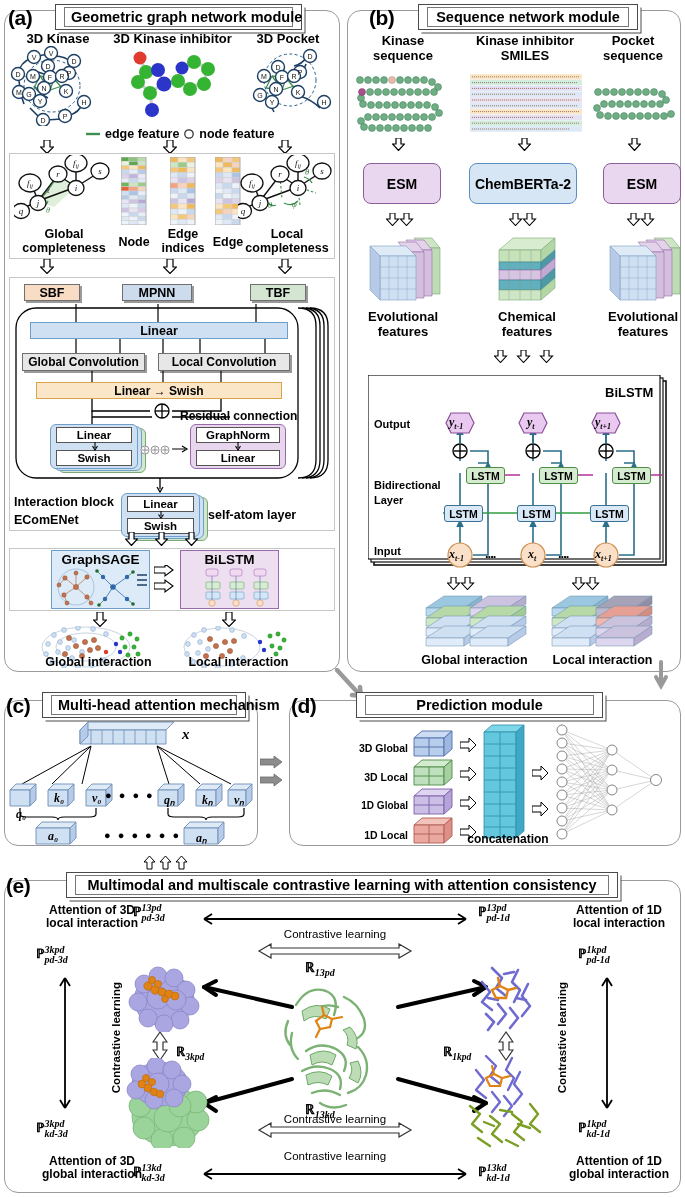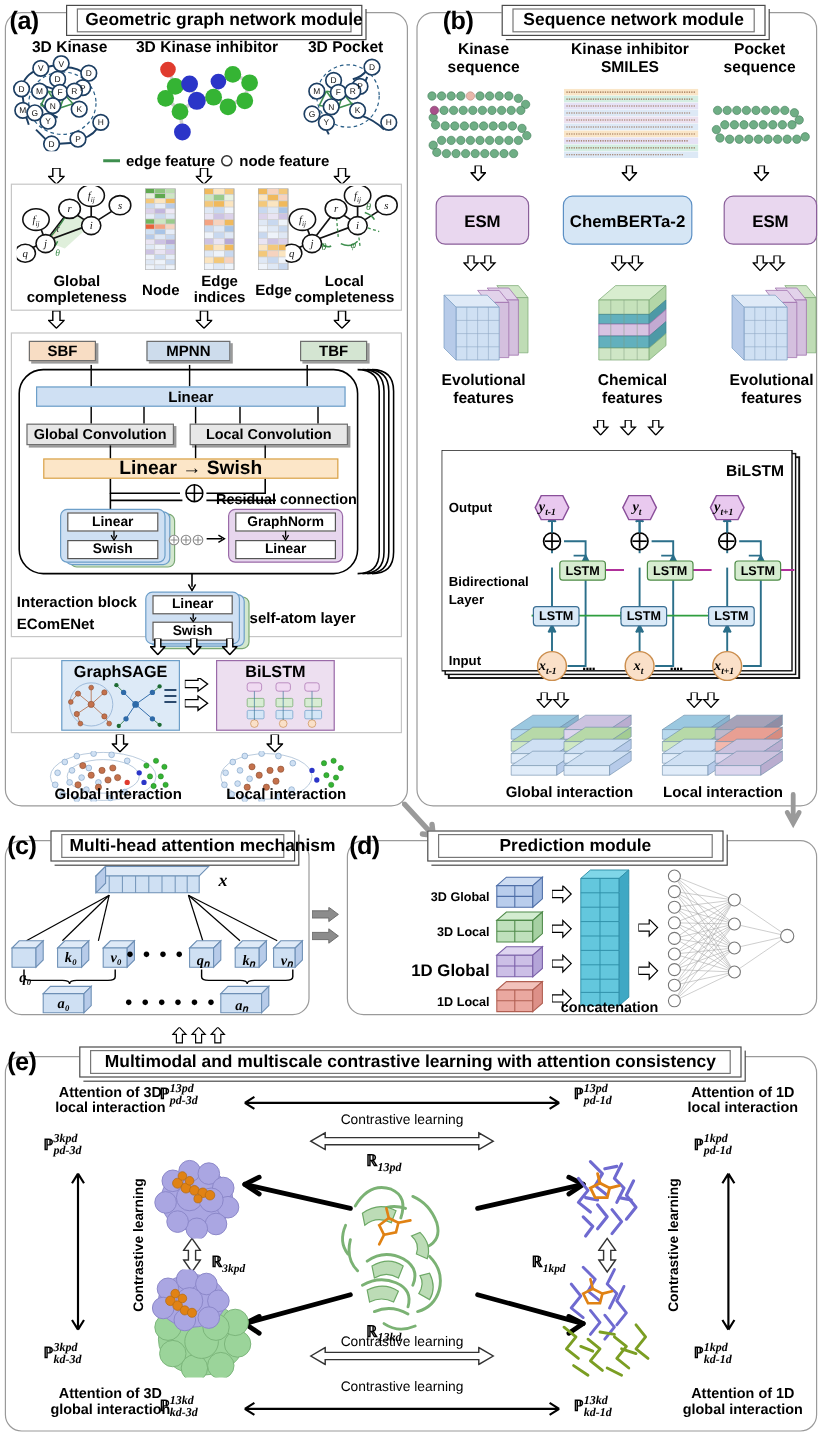--- a/index.html
+++ b/index.html
@@ -518,21 +518,21 @@
   <div class="box3d" style="left:158px; top:353px; width:132px; height:18px; background:#e7e7e7; font-size:12px;">Local Convolution</div>
 
   <svg class="canvas" style="left:20px; top:371px;" width="300" height="12">
     <g stroke="#000" stroke-width="1.2">
       <line x1="72" y1="0" x2="72" y2="12"></line>
         <line x1="143" y1="-5" x2="143" y2="12"></line>
         <line x1="201" y1="0" x2="201" y2="12"></line>
     </g>
   </svg>
 
-  <div class="flatbox" style="left:36px; top:382px; width:246px; height:17px; background:#fce6c8; border:1px solid #d9a44c; font-size:16px;">Linear → Swish</div>
+  <div class="flatbox" style="left:36px; top:382px; width:246px; height:17px; background:#fce6c8; border:1px solid #d9a44c; font-size:12px;">Linear → Swish</div>
 
   <svg class="canvas" style="left:20px; top:399px;" width="300" height="28">
     <g stroke="#000" stroke-width="1.3" fill="none">
       <path d="M72 0 L72 12 L130 12"></path>
       <path d="M201 0 L201 12 L152 12"></path>
       <path d="M72 18 L132 18"></path>
       <path d="M152 18 L210 18"></path>
       <path d="M72 12 L72 26"></path>
       <circle cx="142" cy="12" r="7" fill="#fff"></circle>
       <line x1="135" y1="12" x2="149" y2="12"></line>
@@ -1359,21 +1359,21 @@
   </svg>
 
   <div class="panel" style="left:289px; top:700px; width:392px; height:146px;"></div>
   <div class="panel-letter" style="left:291px; top:694px;">(d)</div>
   <div class="panel-title" style="left:356px; top:692px; width:247px;">
     <span class="inner">Prediction module</span>
   </div>
 
   <div class="lbl-n" style="left:342px; top:742px; width:66px; font-size:10.5px; font-weight:bold; text-align:right;">3D Global</div>
   <div class="lbl-n" style="left:342px; top:771px; width:66px; font-size:10.5px; font-weight:bold; text-align:right;">3D Local</div>
-  <div class="lbl-n" style="left:342px; top:800px; width:66px; font-size:14px; font-weight:bold; text-align:right;">1D Global</div>
+  <div class="lbl-n" style="left:342px; top:800px; width:66px; font-size:10px; font-weight:bold; text-align:right;">1D Global</div>
   <div class="lbl-n" style="left:342px; top:829px; width:66px; font-size:10.5px; font-weight:bold; text-align:right;">1D Local</div>
 
   <svg class="canvas" style="left:412px; top:730px;" width="44" height="116" viewBox="0 0 44 116">
     <g stroke-width="0.9">
       <g stroke="#4f6fa8">
           <polygon points="2,8 10,1 40,1 32,8" fill="#cddcf2"></polygon>
           <polygon points="2,8 32,8 32,26 2,26" fill="#b9cdec"></polygon>
           <polygon points="32,8 40,1 40,19 32,26" fill="#9fb8e0"></polygon>
         <line x1="17" y1="8" x2="17" y2="26"></line>
           <line x1="2" y1="17" x2="32" y2="17"></line>

